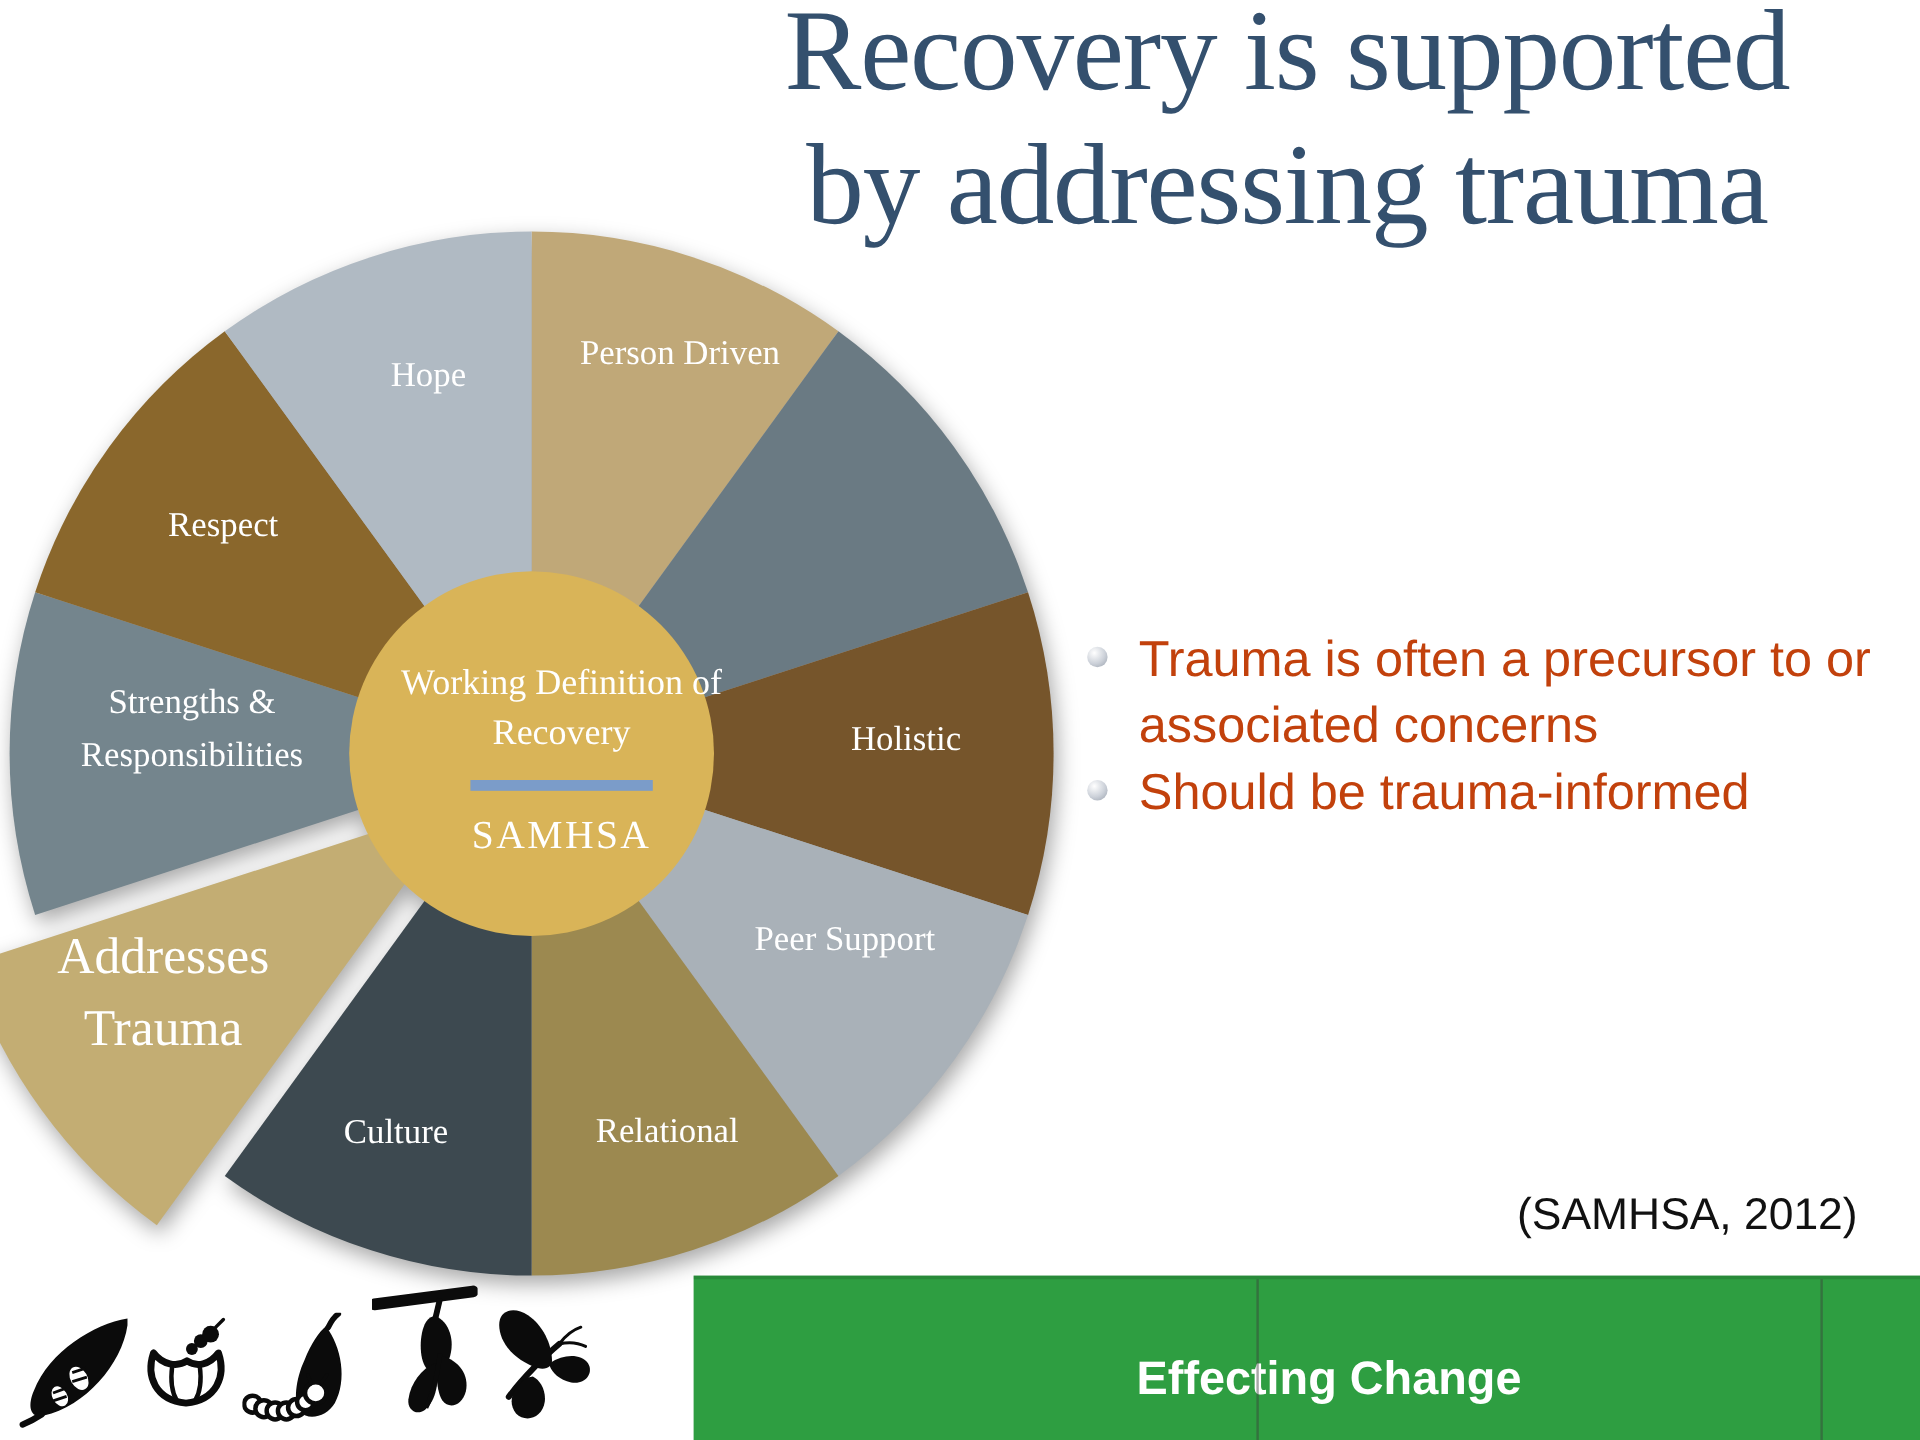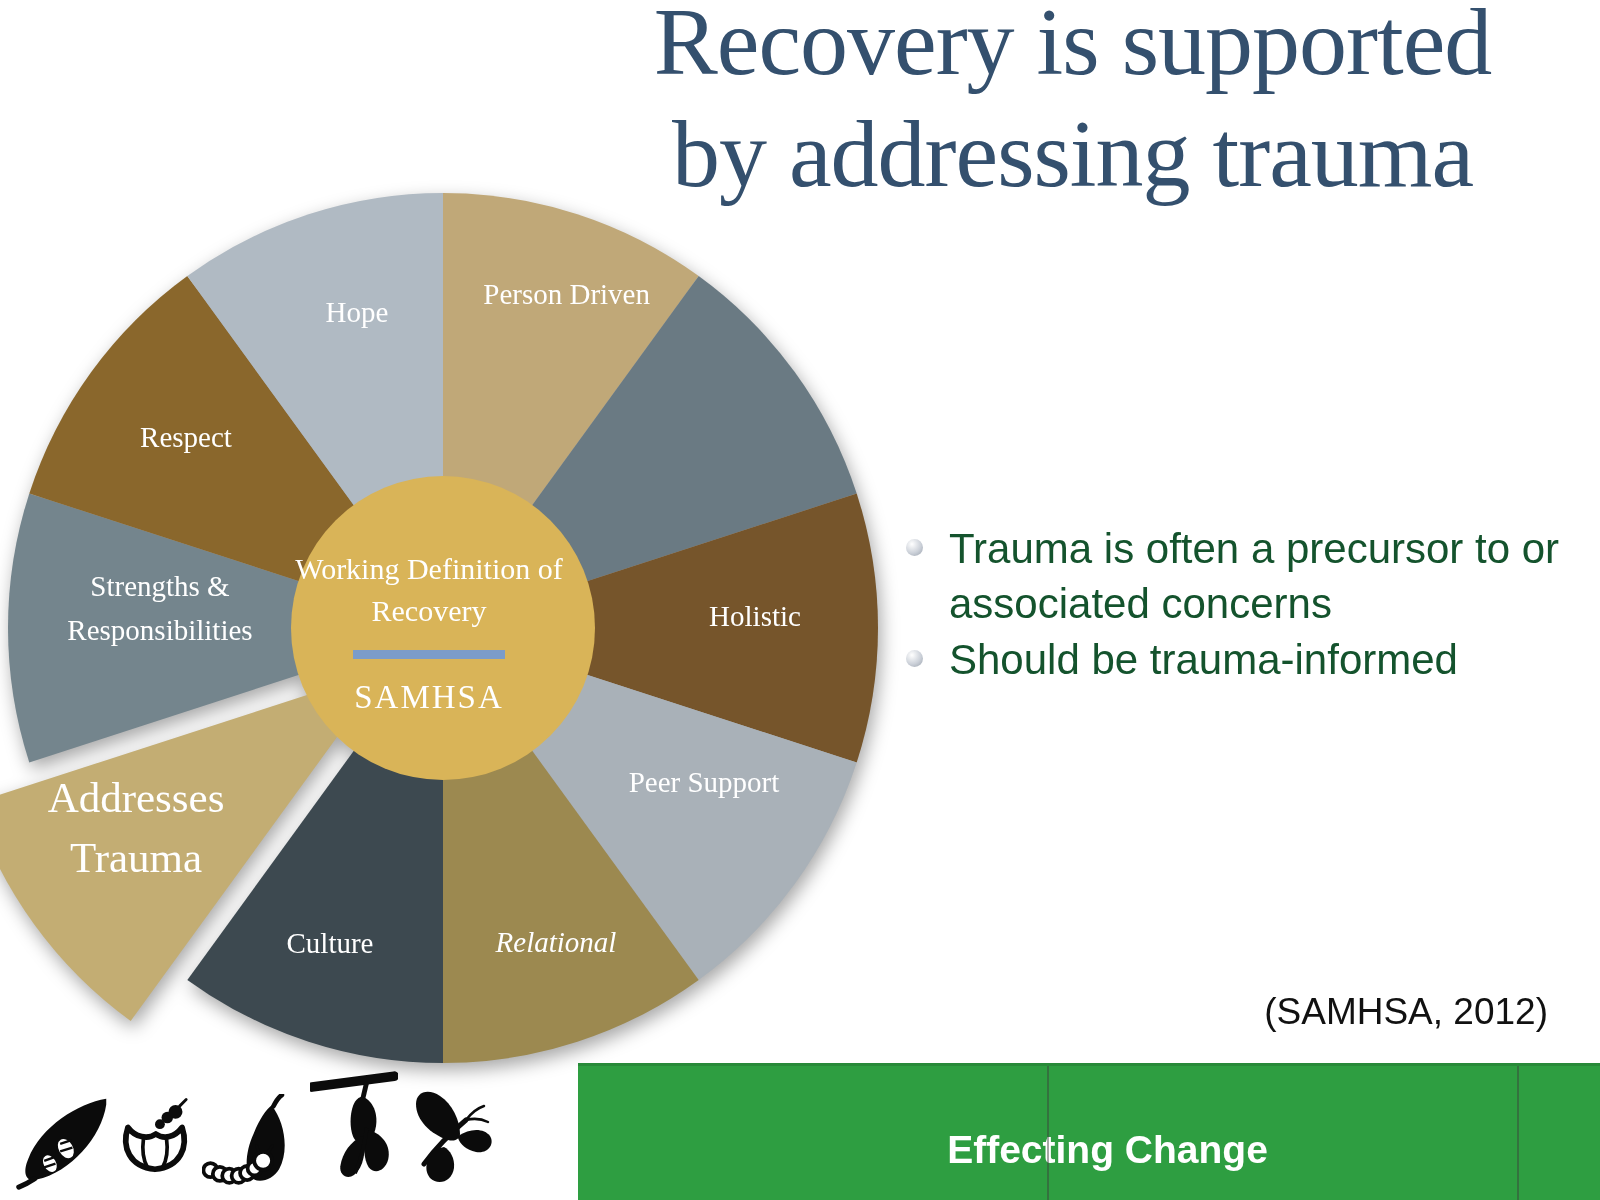--- a/index.html
+++ b/index.html
@@ -13,29 +13,29 @@
 
   
   .pie-svg{position:absolute;left:0;top:0;}
   .wedges{filter:drop-shadow(3px 7px 9px rgba(0,0,0,0.35));}
 
   .pie-label{position:absolute;transform:translate(-50%,-50%);color:#fff;
              font-size:29px;line-height:1.5;text-align:center;white-space:nowrap;}
   .pie-label.wrap{white-space:normal;}
   .pie-label.big{font-size:43px;line-height:1.4;}
 
-  .center-box{position:absolute;left:429px;top:632px;transform:translate(-50%,-50%);
+  .center-box{position:absolute;left:468px;top:632px;transform:translate(-50%,-50%);
               width:320px;text-align:center;color:#fff;}
   .center-line1{font-size:30px;line-height:1.4;}
   .center-divider{width:152px;height:9px;margin:18px auto 20px auto;background:#7b9cc9;}
   .center-line2{font-size:33px;letter-spacing:2px;}
 
   
   .bullets{position:absolute;left:906px;top:521px;width:660px;
-           font-family:"Liberation Sans",sans-serif;color:#14532d;font-size:42px;line-height:1.32;}
+           font-family:"Liberation Sans",sans-serif;color:#c2410c;font-size:42px;line-height:1.32;}
   .bullet{display:flex;gap:26px;align-items:flex-start;}
   .bullet + .bullet{}
   .bullet-dot{flex:0 0 auto;width:17px;height:17px;margin-top:18px;border-radius:50%;
               background:radial-gradient(circle at 35% 30%, #ffffff, #ccd1d9 55%, #98a0ac);}
   .bullet-text{width:640px;}
 
   
   .citation{position:absolute;right:52px;top:991px;font-family:"Liberation Sans",sans-serif;
             font-size:37px;color:#111;}
 
@@ -71,21 +71,21 @@
         <path d="M443,628 L29.290415411608194,762.4223925531022 A435,435 0 0 1 29.290415411608137,493.57760744689796 Z" fill="#74858d"></path>
         <path d="M443,628 L29.290415411608137,493.57760744689796 A435,435 0 0 1 187.3134152527741,276.0776074468979 Z" fill="#8a672c"></path>
         <path d="M443,628 L187.3134152527741,276.0776074468979 A435,435 0 0 1 442.9999999999999,193 Z" fill="#b0bac3"></path>
         <circle cx="443" cy="628" r="152" fill="#d9b458"></circle>
       </g>
   </svg>
 
   <div class="pie-label wrap" style="left:555px;top:295px;width:190px;text-align:right;">Person Driven</div>
   <div class="pie-label" style="left:755px;top:617px;">Holistic</div>
   <div class="pie-label wrap" style="left:704px;top:783px;width:190px;">Peer Support</div>
-  <div class="pie-label" style="left:556px;top:943px;font-style:italic;">Relational</div>
+  <div class="pie-label" style="left:556px;top:943px;">Relational</div>
   <div class="pie-label" style="left:330px;top:944px;">Culture</div>
   <div class="pie-label wrap big" style="left:136px;top:828px;width:290px;">Addresses Trauma</div>
   <div class="pie-label wrap" style="left:160px;top:608px;width:260px;">Strengths &amp; Responsibilities</div>
   <div class="pie-label" style="left:186px;top:438px;">Respect</div>
   <div class="pie-label" style="left:357px;top:313px;">Hope</div>
 
   <div class="center-box">
     <div class="center-line1">Working Definition of Recovery</div>
     <div class="center-divider" style="background: rgb(123, 156, 201);"></div>
     <div class="center-line2">SAMHSA</div>

